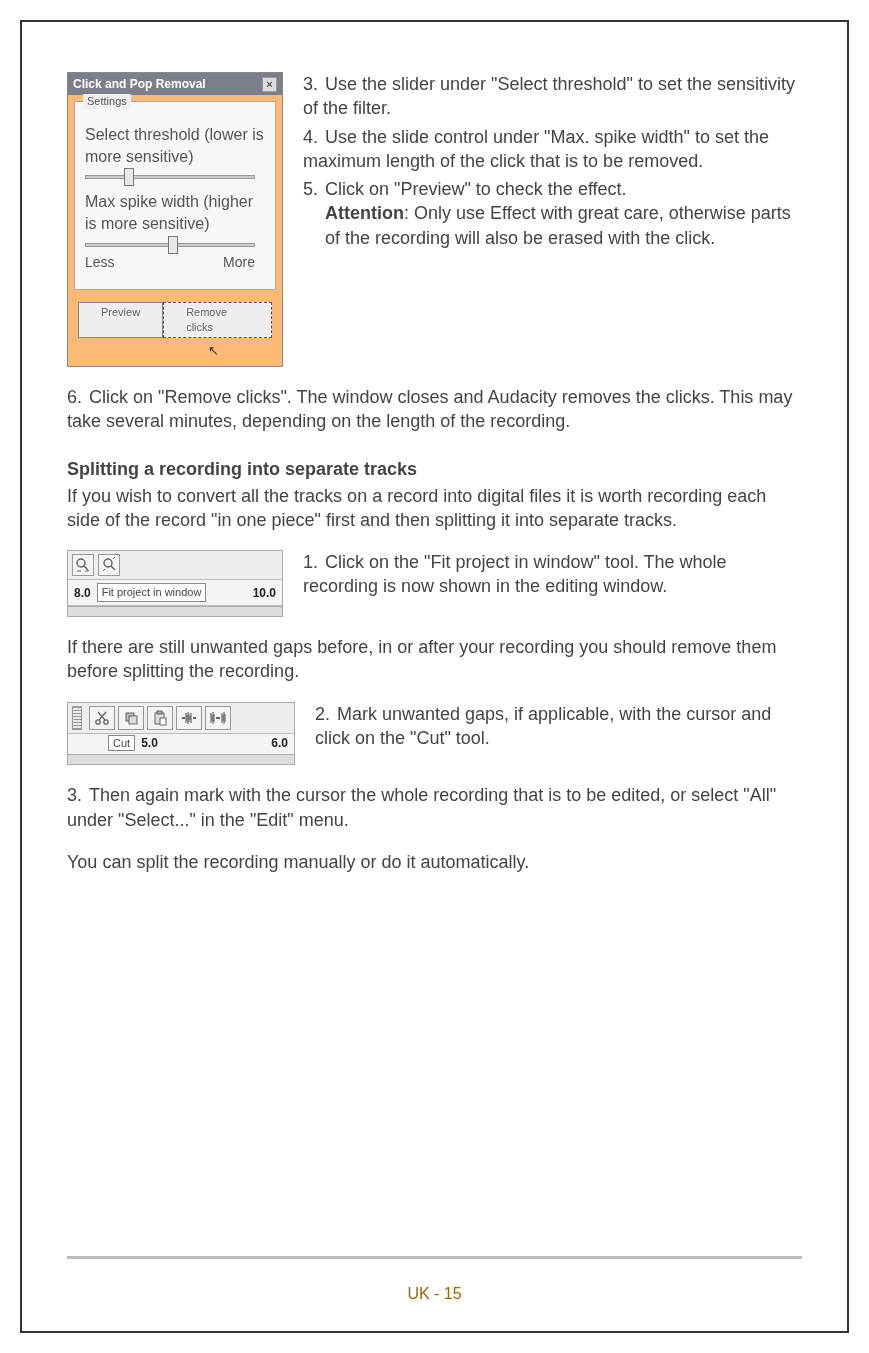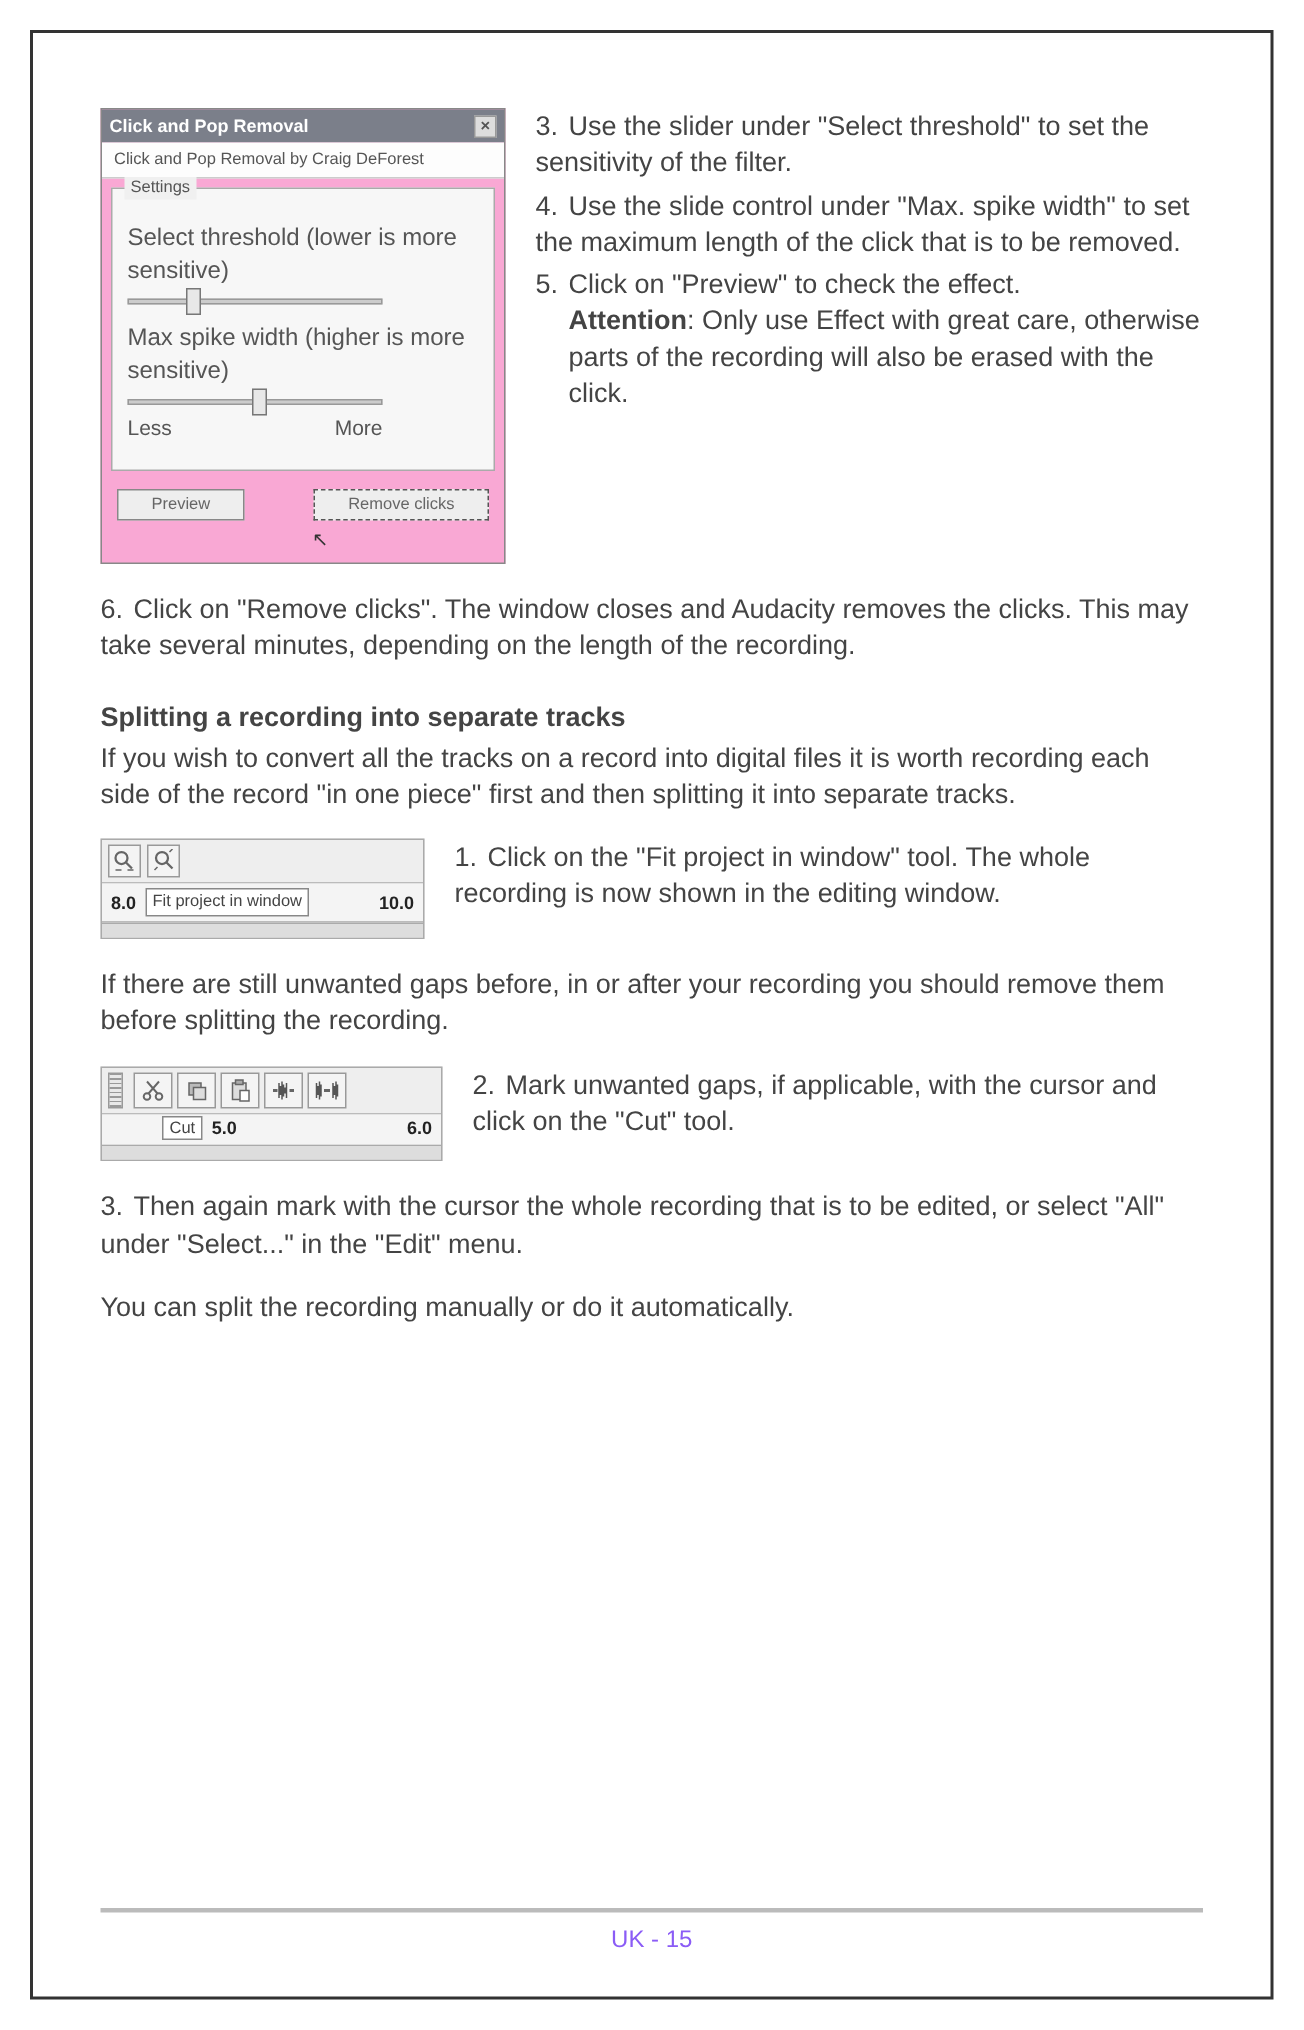--- a/index.html
+++ b/index.html
@@ -28,33 +28,33 @@
   ol li .li-body { display: inline; }
   ol li .hang { display: block; padding-left: 22px; }
   .section-title { font-weight: bold; margin-top: 24px; margin-bottom: 2px; }
   .para { margin-bottom: 18px; }
   .page-footer {
     position: absolute;
     bottom: 28px;
     left: 0; right: 0;
     text-align: center;
     font-size: 16px;
-    color: #8b5cf6;
+    color: #a16207;
     border-top: 3px solid #bbb;
     margin: 0 45px;
-    padding-top: 10px;
+    padding-top: 26px;
   }
 
   
   .dlg1 {
-    width: 270px;
+    width: 216px;
     border: 1px solid #888;
     font-size: 11px;
     color: #555;
-    background: #f9a8d4;
+    background: #fdba74;
   }
   .dlg1 .titlebar {
     background: #7b7f8a;
     color: #fff;
     padding: 3px 5px;
     font-size: 12px;
     font-weight: bold;
     display: flex;
     justify-content: space-between;
     align-items: center;
@@ -224,21 +224,20 @@
 <div class="content">
 
   <div class="row">
     <div class="col-img">
 
       <div class="dlg1">
         <div class="titlebar">
           <span>Click and Pop Removal</span>
           <span class="closebtn">×</span>
         </div>
-        <div class="subtitle">Click and Pop Removal by Craig DeForest</div>
         <div class="settings">
           <div class="legend">Settings</div>
           <div class="slider-group">
             <div class="slider-label">Select threshold (lower is more sensitive)</div>
             <div class="slider-track">
               <div class="slider-thumb" style="left:38px"></div>
             </div>
           </div>
           <div class="slider-group">
             <div class="slider-label">Max spike width (higher is more sensitive)</div>

